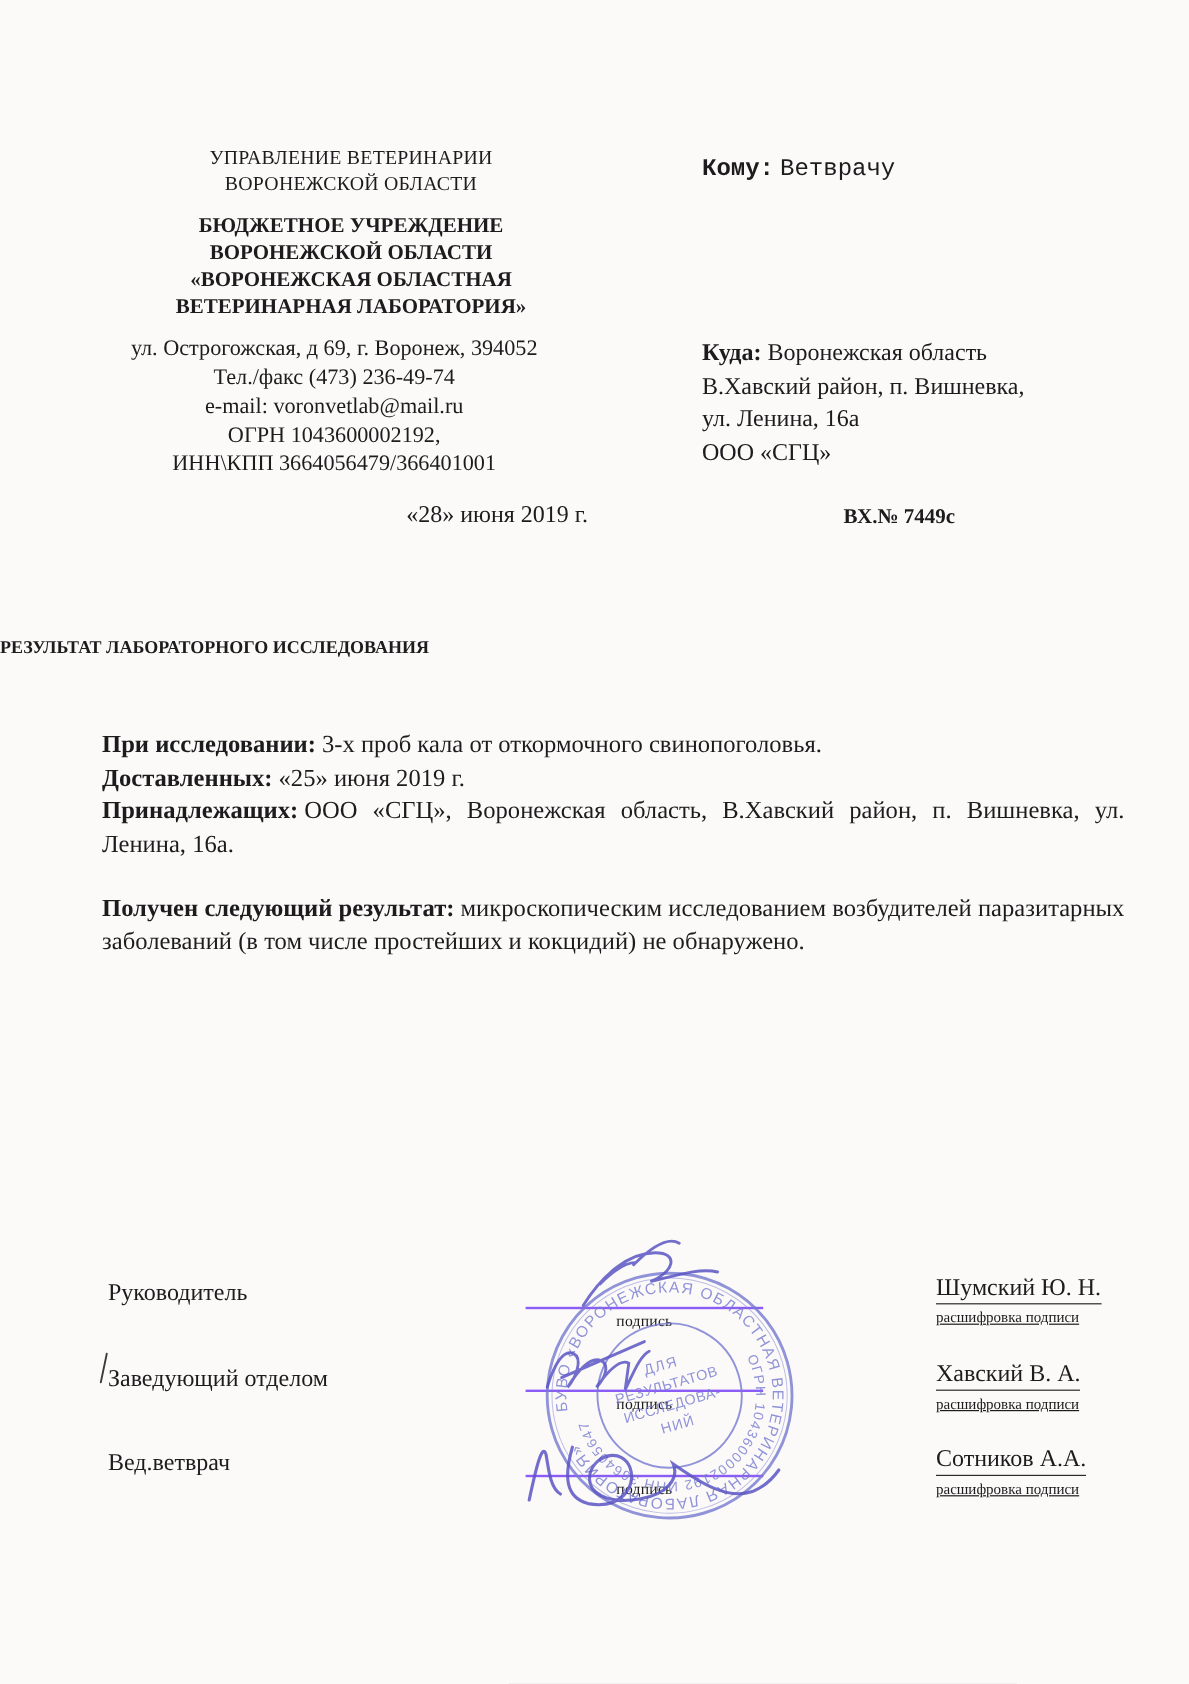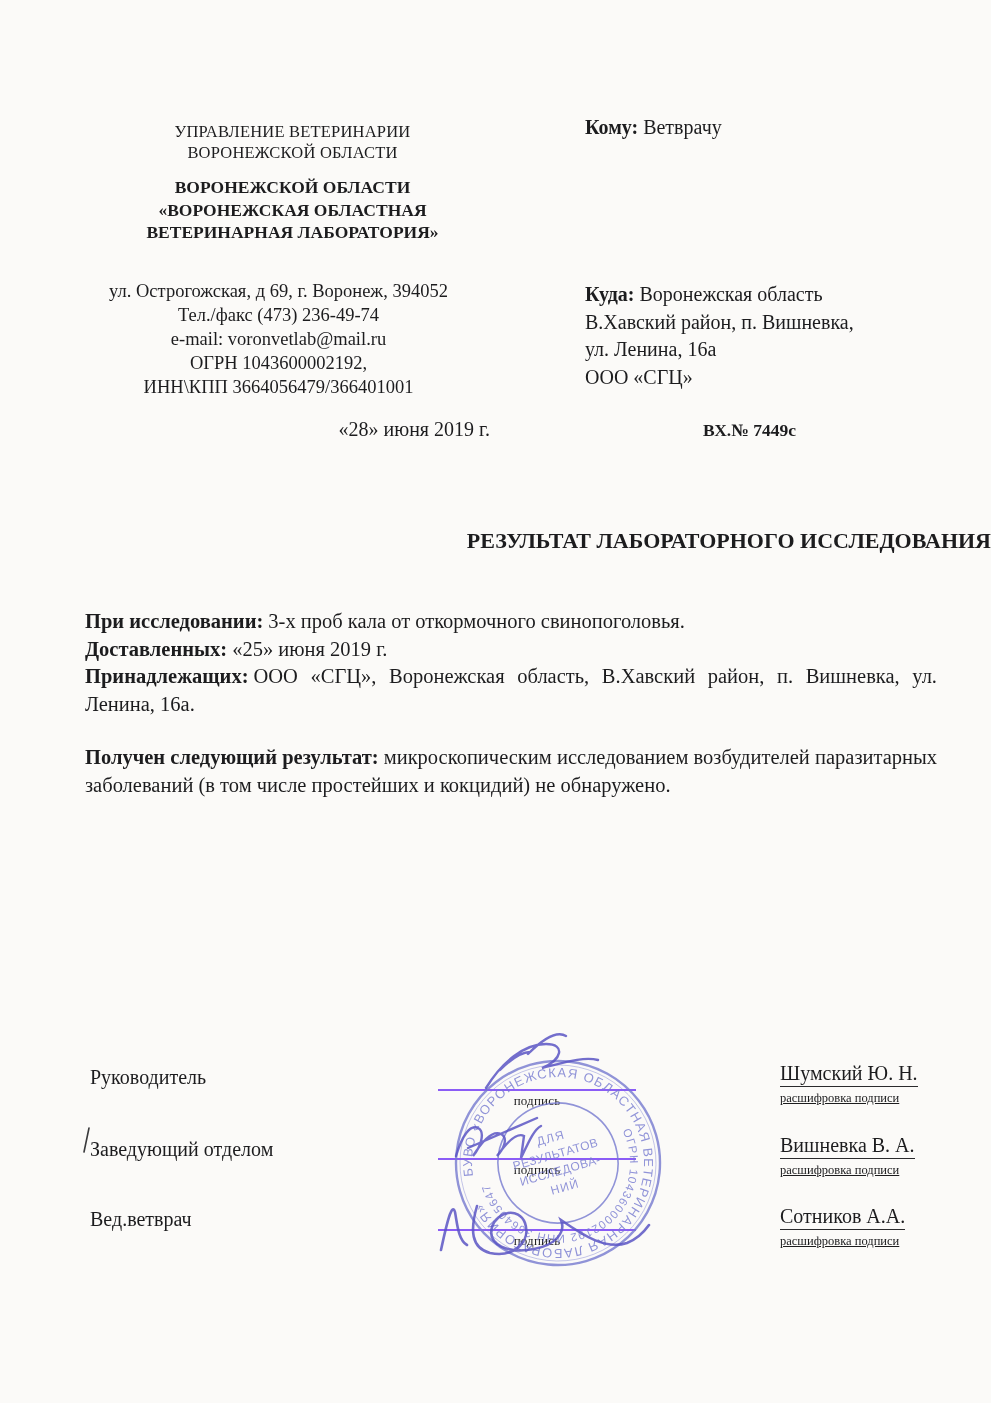--- a/index.html
+++ b/index.html
@@ -11,27 +11,27 @@
   .abs { position:absolute; }
   
   .authority { left:95px; top:121px; width:395px; text-align:center;
                font-size:16.5px; line-height:21px; letter-spacing:.2px; }
   .orgname  { left:95px; top:176px; width:395px; text-align:center;
               font-size:17.5px; line-height:22.5px; font-weight:bold; }
   .address  { left:81px; top:279px; width:395px; text-align:center;
               font-size:18.5px; line-height:24px; }
   .docdate  { left:95px; top:418px; width:395px; text-align:right; font-size:20px; }
   
-  .to-block    { left:585px; top:116px; width:360px; font-size:20px; }
+  .to-block    { left:585px; top:130px; width:360px; font-size:20px;font-family:Liberation Mono, monospace; }
   .where-block { left:585px; top:281px; width:350px; font-size:20px; line-height:27.5px; }
   .vx-number   { left:703px; top:420px; font-size:17.5px; font-weight:bold; }
   b.lbl { font-weight:bold; margin-right:5px; }
   
-  .doc-title { left:0; top:526px; width:991px; text-align:right;
-               font-weight:bold; font-size:22px; line-height:29px; }
+  .doc-title { left:0; top:526px; width:991px; text-align:left;
+               font-weight:bold; font-size:15px; line-height:29px; }
   
   .para1 { left:85px; top:608px; width:852px; font-size:20.5px; line-height:27.5px;
            text-align:justify; }
   .para2 { left:85px; top:743px; width:852px; font-size:20.5px; line-height:28px;
            text-align:justify; }
   
   .sig-role { left:90px; font-size:20px; }
   .sig-line { left:438px; width:198px; border-top:2px solid #8b5cf6; text-align:center; }
   .sig-line .cap { font-size:13px; padding-top:2px; letter-spacing:.2px; }
   .sig-name { left:780px; width:170px; font-size:20px;text-decoration:underline; }
@@ -47,20 +47,21 @@
 <body>
 
 <div class="page">
 
   <div class="abs authority">
     <div>УПРАВЛЕНИЕ ВЕТЕРИНАРИИ</div>
     <div>ВОРОНЕЖСКОЙ ОБЛАСТИ</div>
   </div>
 
   <div class="abs orgname">
+    <div>БЮДЖЕТНОЕ УЧРЕЖДЕНИЕ</div>
     <div>ВОРОНЕЖСКОЙ ОБЛАСТИ</div>
     <div>«ВОРОНЕЖСКАЯ ОБЛАСТНАЯ</div>
     <div>ВЕТЕРИНАРНАЯ ЛАБОРАТОРИЯ»</div>
   </div>
 
   <div class="abs address">
     <div>ул. Острогожская, д 69, г. Воронеж, 394052</div>
     <div>Тел./факс  (473) 236-49-74</div>
     <div>e-mail: voronvetlab@mail.ru</div>
     <div>ОГРН 1043600002192,</div>
@@ -103,21 +104,21 @@
   <div class="abs sig-name" style="top:1062px">
     <span class="nm">Шумский Ю. Н.</span>
     <div class="cap">расшифровка подписи</div>
   </div>
 
   <div class="abs sig-role" style="top:1138px">Заведующий отделом</div>
   <div class="abs sig-line" style="top:1158px">
     <div class="cap">подпись</div>
   </div>
   <div class="abs sig-name" style="top:1134px">
-    <span class="nm">Вишневка В. А.</span>
+    <span class="nm">Хавский В. А.</span>
     <div class="cap">расшифровка подписи</div>
   </div>
 
   <div class="abs sig-role" style="top:1208px">Вед.ветврач</div>
   <div class="abs sig-line" style="top:1229px">
     <div class="cap">подпись</div>
   </div>
   <div class="abs sig-name" style="top:1205px">
     <span class="nm">Сотников А.А.</span>
     <div class="cap">расшифровка подписи</div>

